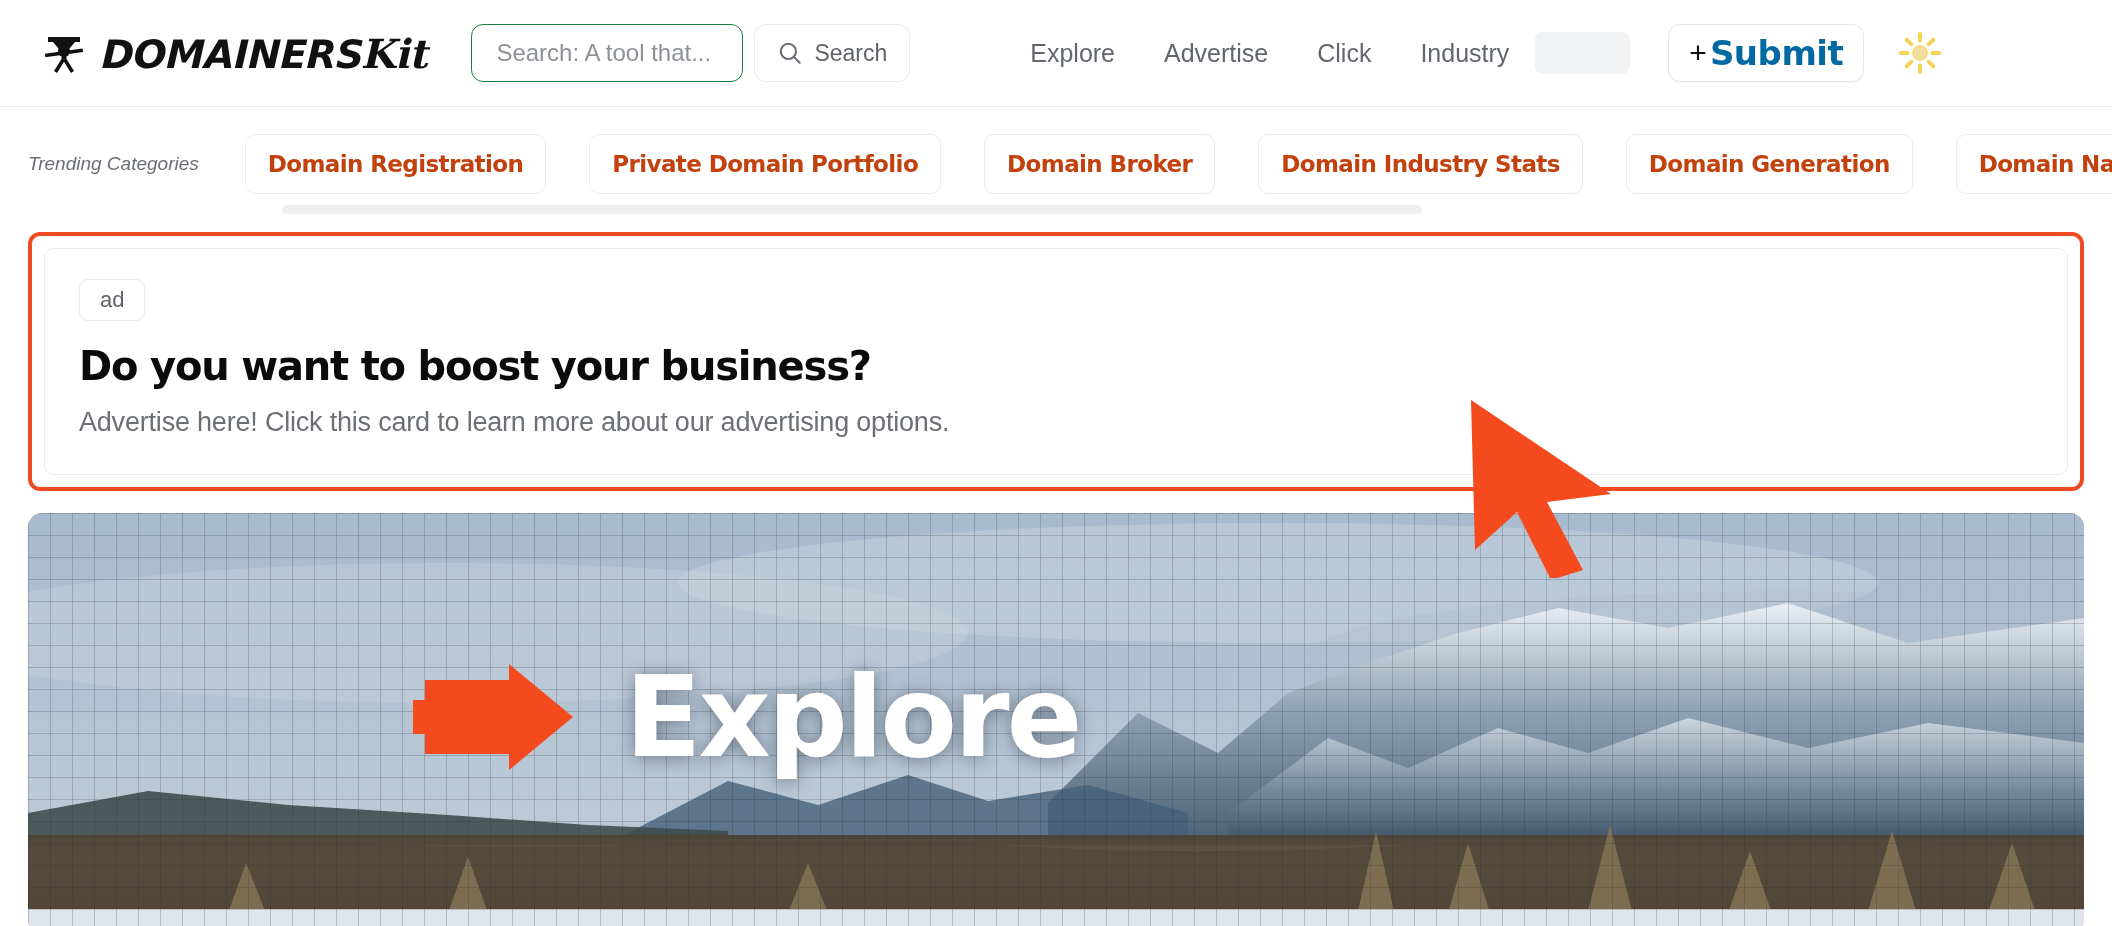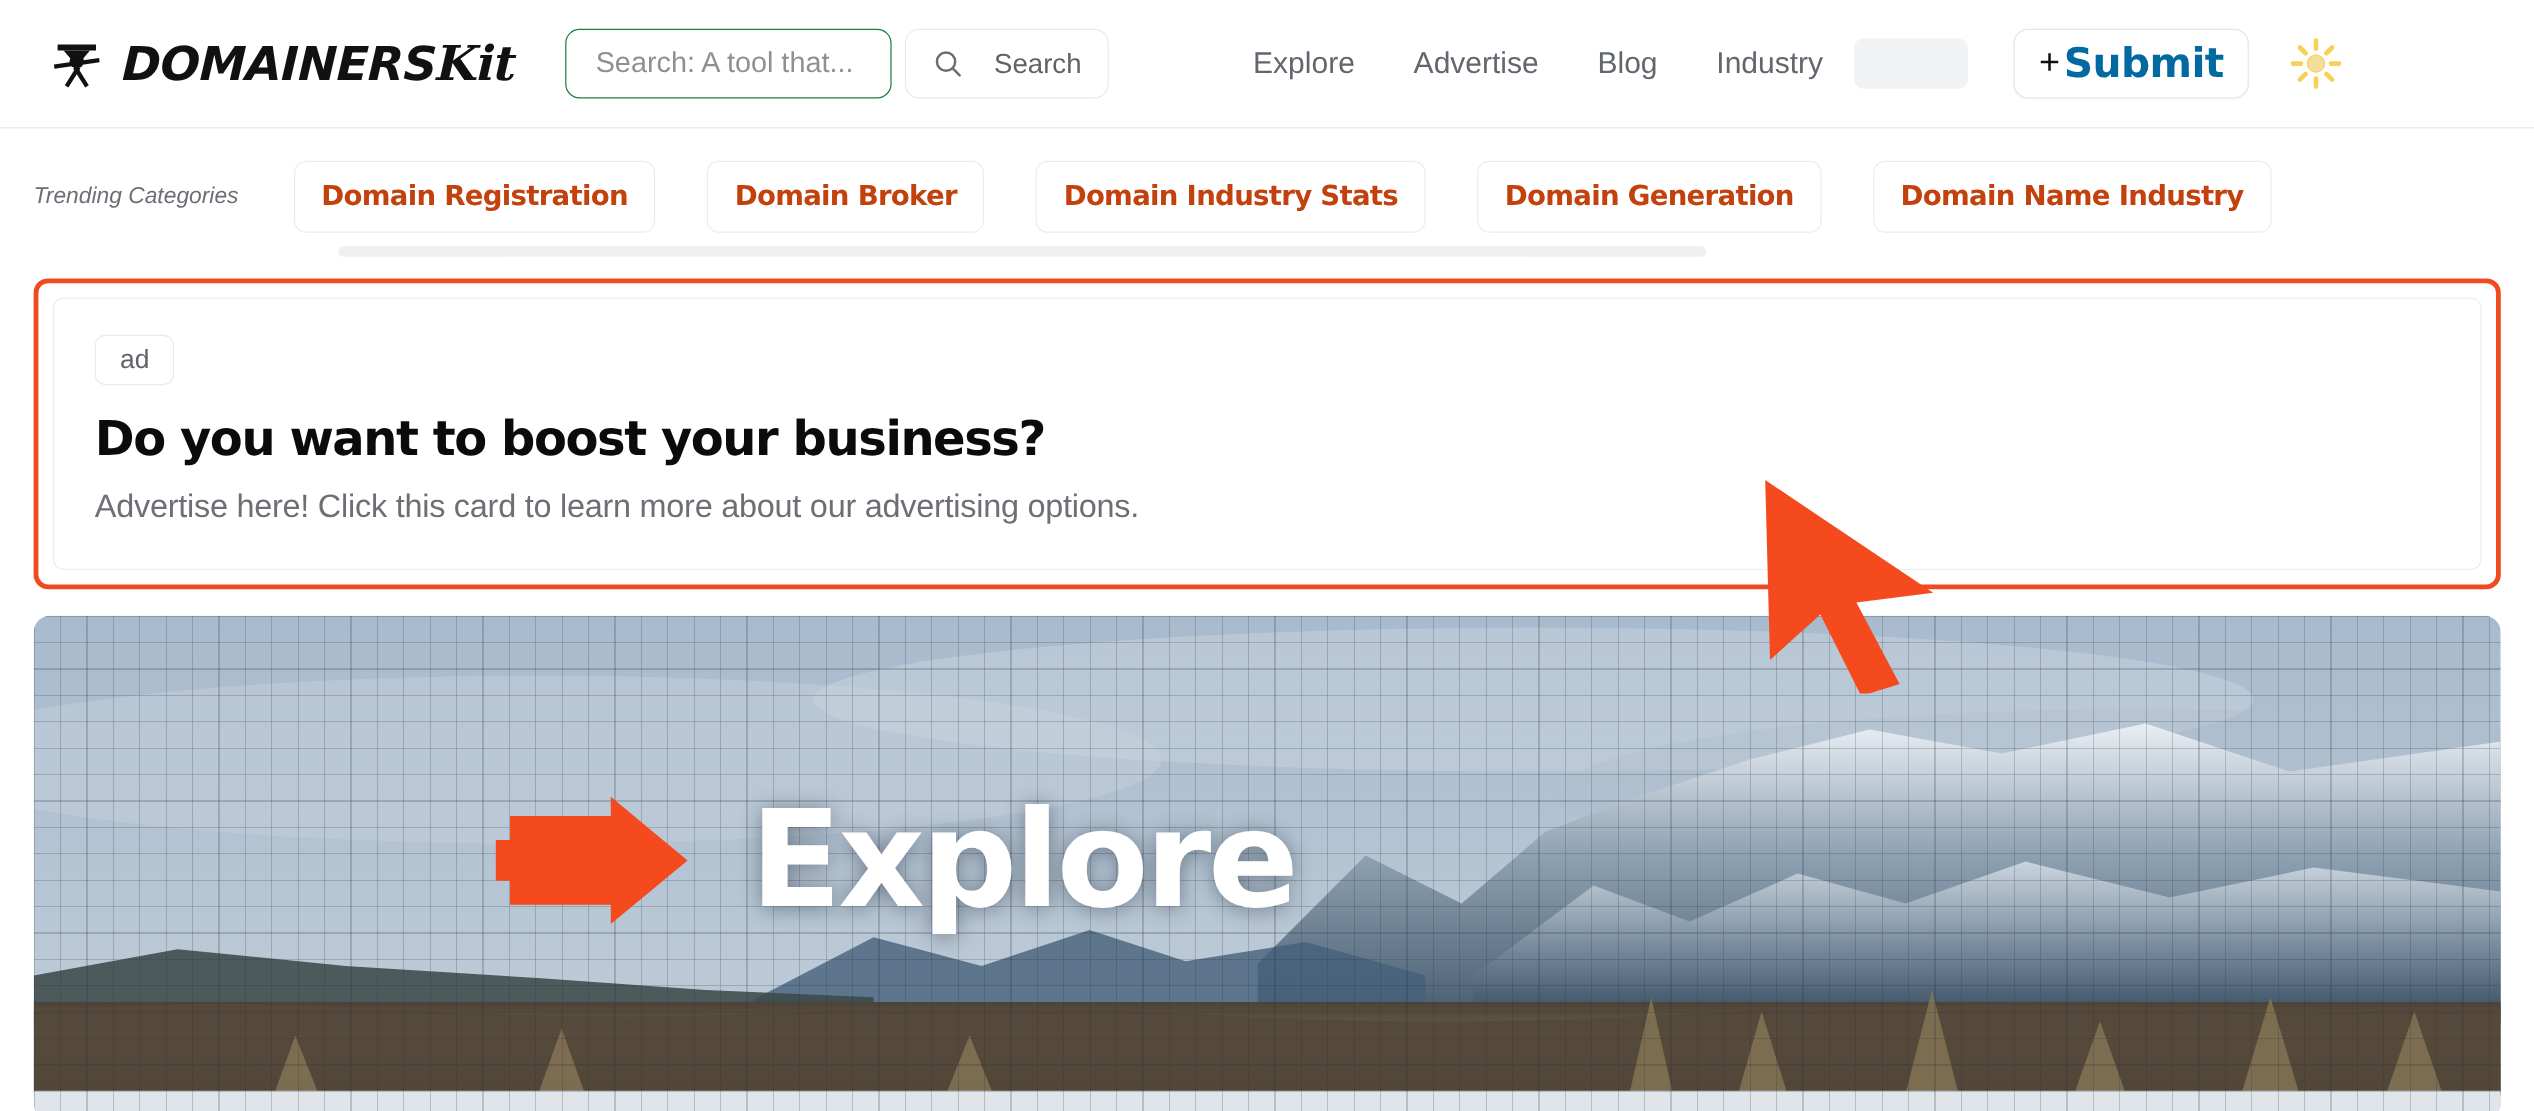--- a/index.html
+++ b/index.html
@@ -69,21 +69,21 @@
 
   .search-btn {
     height: 58px;
     min-width: 140px;
     border: 1px solid #e8eaec;
     border-radius: 12px;
     background: #fff;
     display: flex;
     align-items: center;
     justify-content: center;
-    gap: 25px;
+    gap: 11px;
     padding: 0 22px;
     cursor: pointer;
   }
   .search-btn-label {
     font-size: 23px;
     color: #5f6368;
     font-family: "Liberation Sans", sans-serif;
   }
 
   .nav {
@@ -309,21 +309,21 @@
         <circle cx="10.5" cy="10.5" r="7"></circle>
         <line x1="15.8" y1="15.8" x2="21" y2="21" stroke-linecap="round"></line>
       </svg>
       <span class="search-btn-label">Search</span>
     </div>
   </div>
 
   <div class="nav">
     <a class="nav-link">Explore</a>
     <a class="nav-link">Advertise</a>
-    <a class="nav-link">Blog</a>
+    <a class="nav-link">Click</a>
     <a class="nav-link">Industry</a>
   </div>
 
   <div class="account-skeleton"></div>
 
   <div class="submit-btn">
     <span class="submit-plus">+</span>
     <span class="submit-label">Submit</span>
   </div>
 
@@ -341,20 +341,21 @@
         <line x1="38" y1="10" x2="33" y2="15"></line>
         <line x1="15" y1="33" x2="10" y2="38"></line>
       </g>
     </svg>
   </div>
 </div>
 
 <div class="trending">
   <span class="trending-label">Trending Categories</span>
   <span class="cat-pill">Domain Registration</span>
+  <span class="cat-pill">Private Domain Portfolio</span>
   <span class="cat-pill">Domain Broker</span>
   <span class="cat-pill">Domain Industry Stats</span>
   <span class="cat-pill">Domain Generation</span>
   <span class="cat-pill">Domain Name Industry</span>
 
 </div>
 
 <div class="hscroll-track">
   <div class="hscroll-thumb"></div>
 </div>

